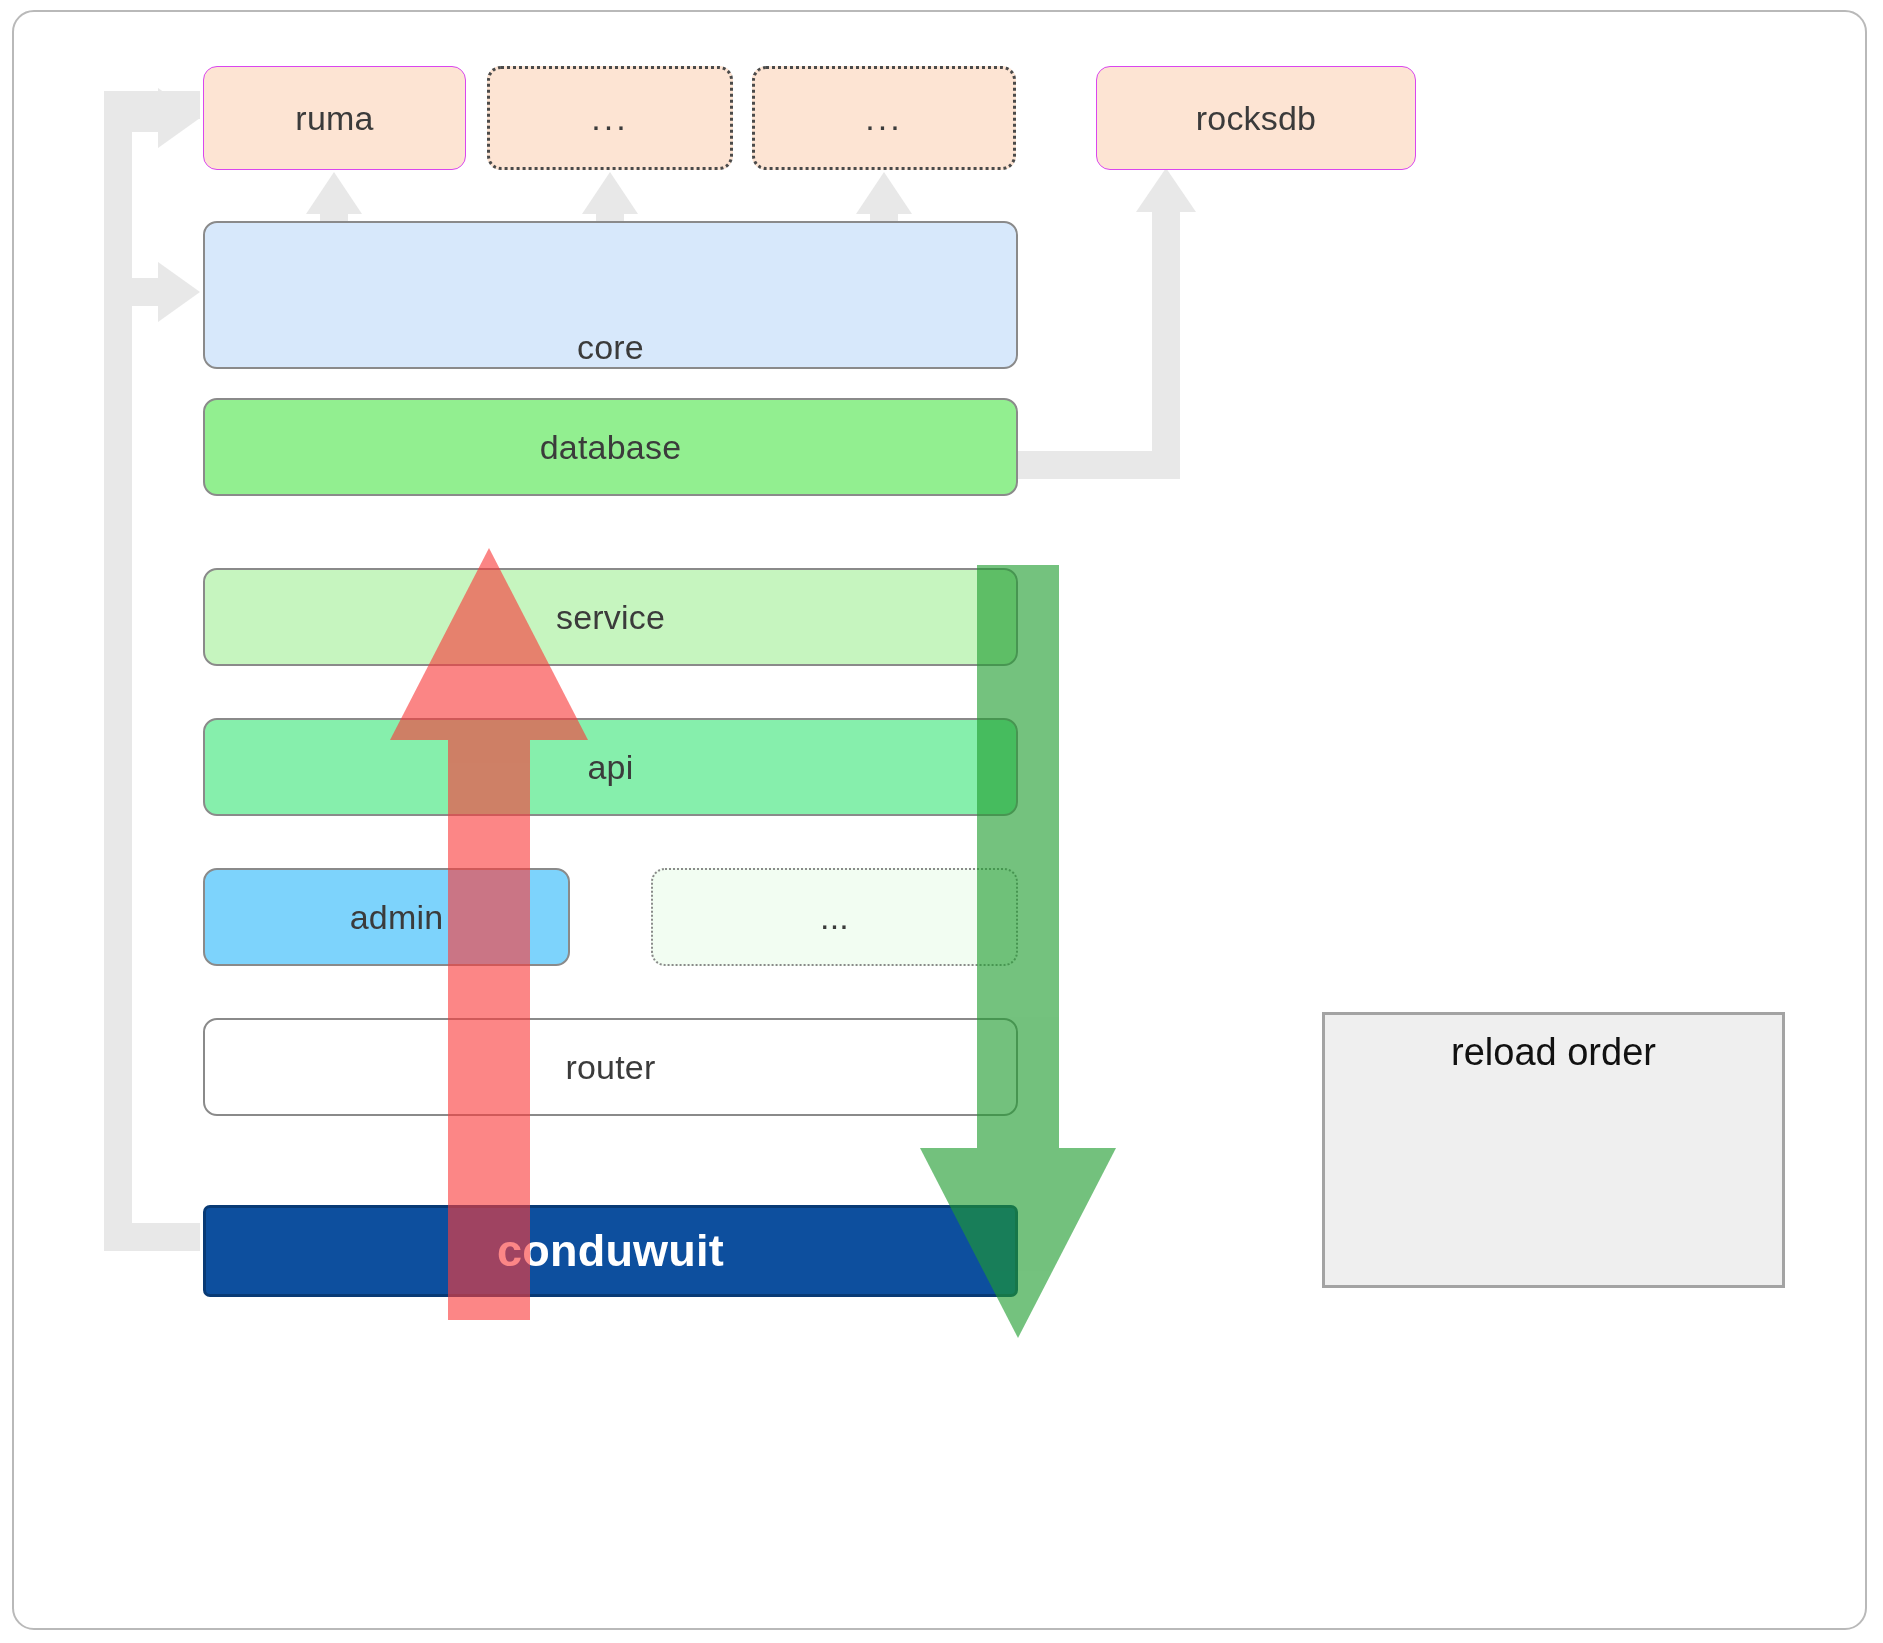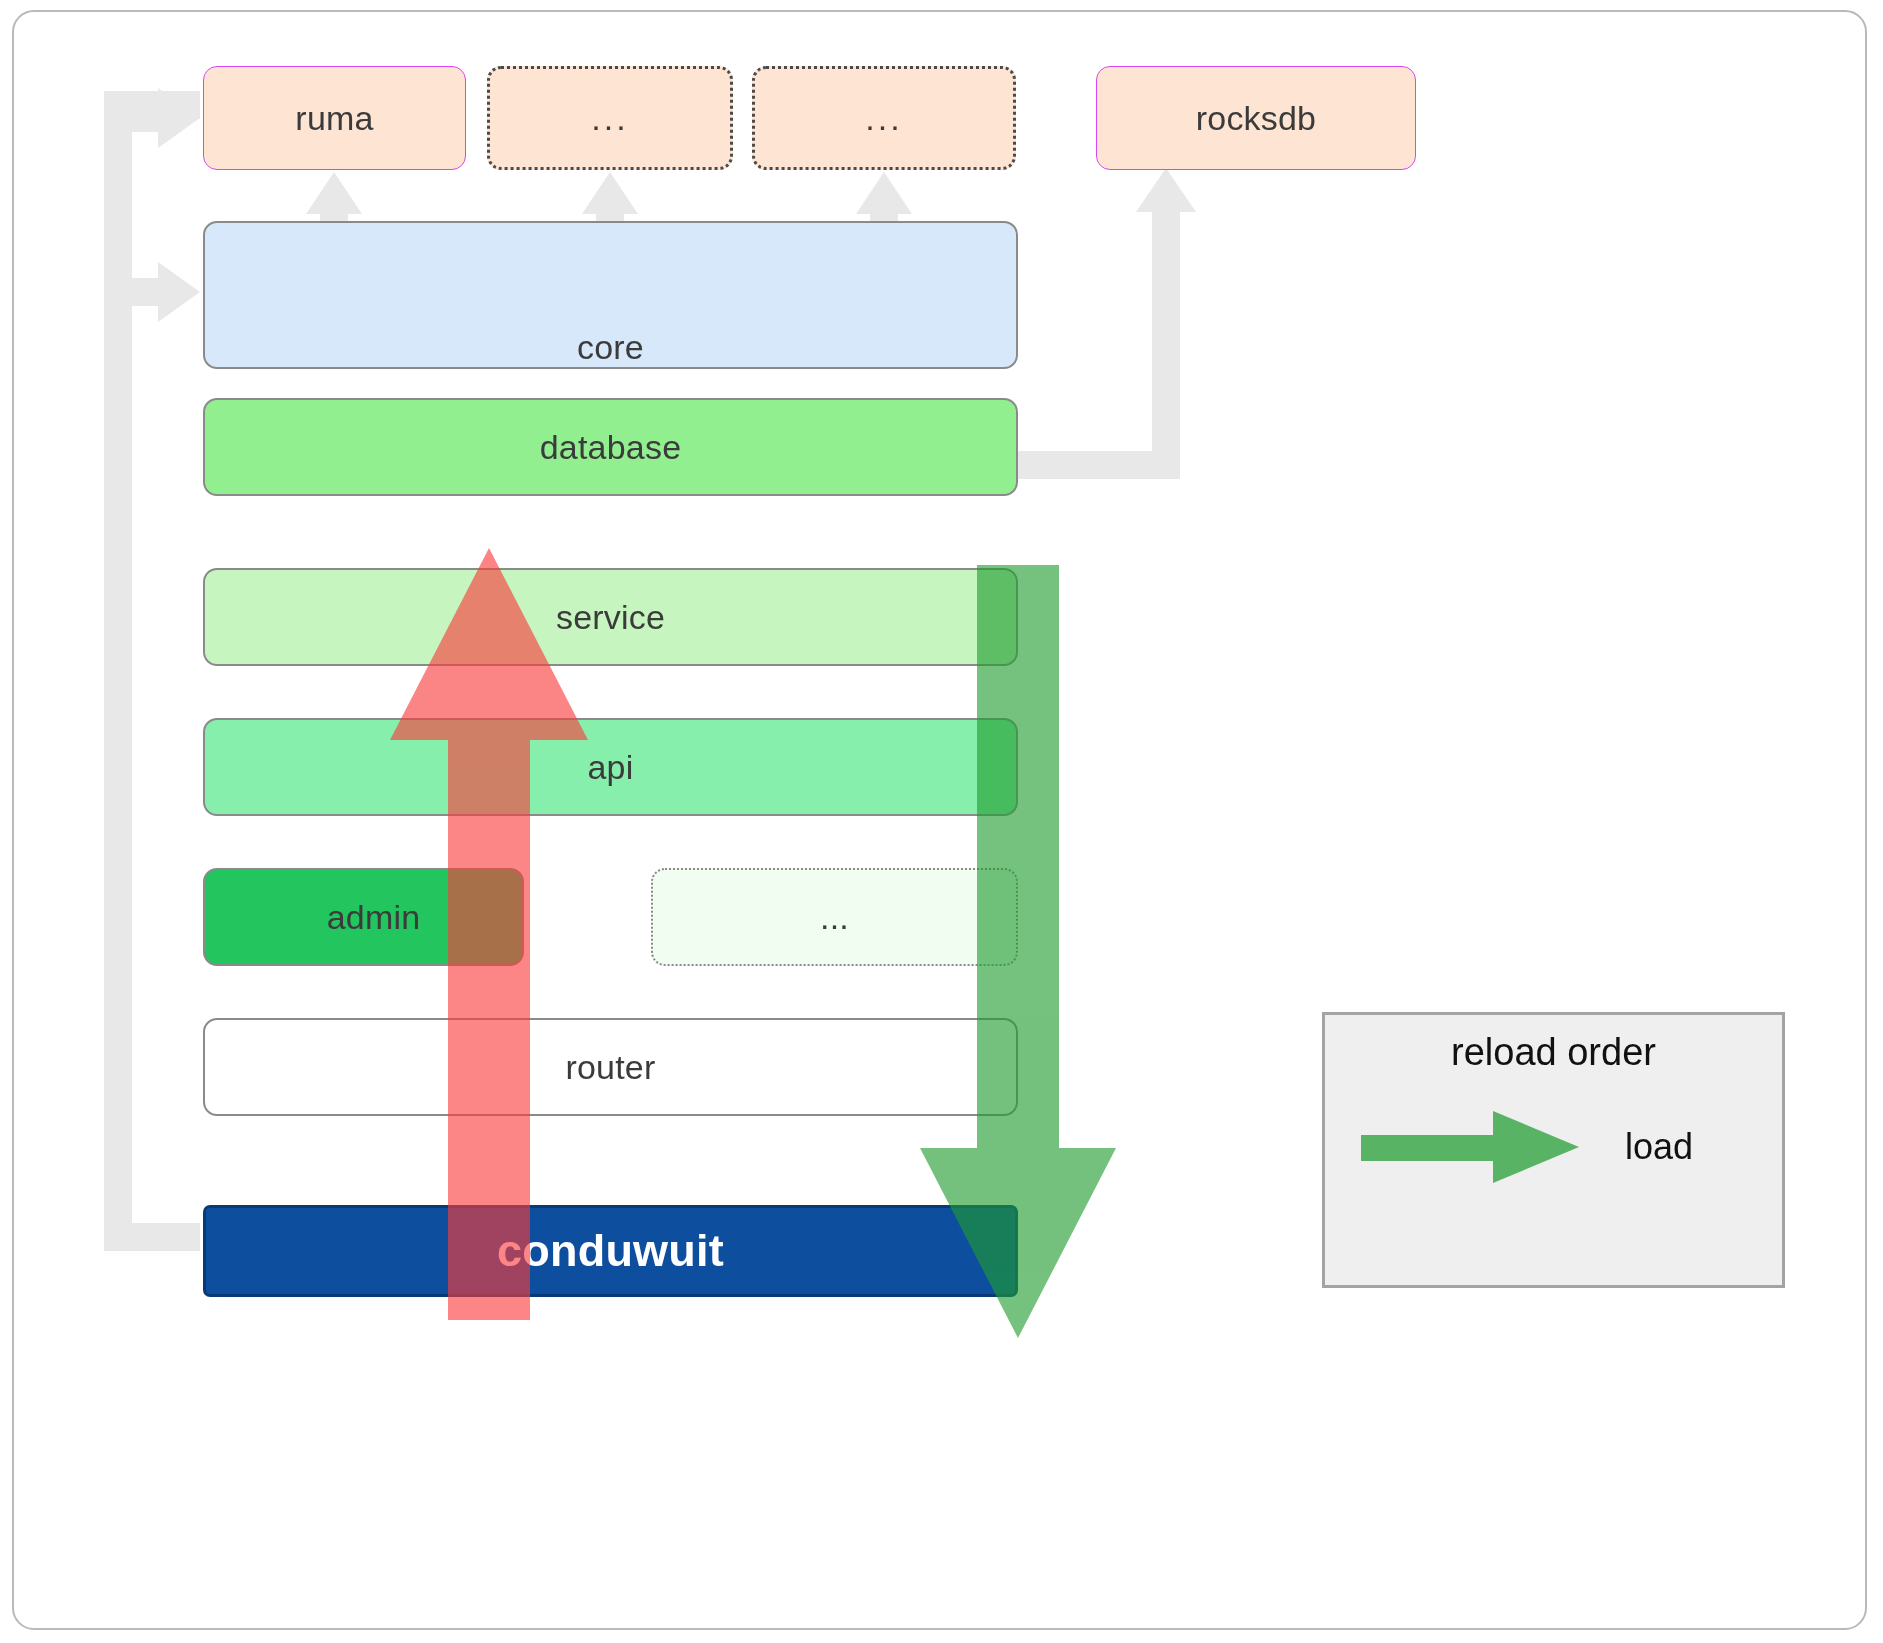--- a/index.html
+++ b/index.html
@@ -29,21 +29,21 @@
   #node-dep1{left:487px;width:246px;}
   #node-dep2{left:752px;width:264px;}
   #node-rocksdb{left:1096px;width:320px;}
 
   
   .layer{left:203px;width:815px;height:98px;border:2px solid #8a8a8a;border-radius:14px;}
   #node-core{top:221px;height:148px;background:#d7e8fb;align-items:flex-end;}
   #node-database{top:398px;background:#92ef90;}
   #node-service{top:568px;background:#c6f5bf;}
   #node-api{top:718px;background:#86efac;}
-  #node-admin{top:868px;width:321px;background:#22c55e;padding-left:20px;}
+  #node-admin{top:868px;width:367px;background:#7dd3fc;padding-left:20px;}
   #node-more{top:868px;left:651px;width:367px;background:#f2fdf2;border:2px dotted #8a8a8a;}
   #node-router{top:1018px;background:#ffffff;}
   #node-conduwuit{
     top:1205px;left:203px;width:815px;height:92px;background:#0d4f9e;
     border:3px solid #083a75;border-radius:7px;color:#ffffff;font-weight:bold;font-size:45px;
   }
 
   
   #legend{
     position:absolute;left:1322px;top:1012px;width:463px;height:276px;
@@ -156,23 +156,14 @@
 
   <g opacity="0.62">
     <rect x="977" y="565" width="82" height="680" fill="#1f9c2f"></rect>
     <path d="M 1018,1338 L 1116,1148 L 920,1148 Z" fill="#1f9c2f"></path>
   </g>
 </svg>
 
 <div id="legend">
   <div id="legend-title">reload order</div>
 
-  <div class="legend-row" id="legend-row-load">
-    <svg class="legend-arrow" viewBox="0 0 240 72" width="240" height="72" aria-hidden="true">
-      <g opacity="0.72">
-        <rect x="0" y="24" width="170" height="26" fill="#1f9c2f"></rect>
-        <path d="M 218,36 L 132,72 L 132,0 Z" fill="#1f9c2f"></path>
-      </g>
-    </svg>
-    <span class="legend-label">load</span>
-  </div>
 
 </div>
 
 </body></html>

